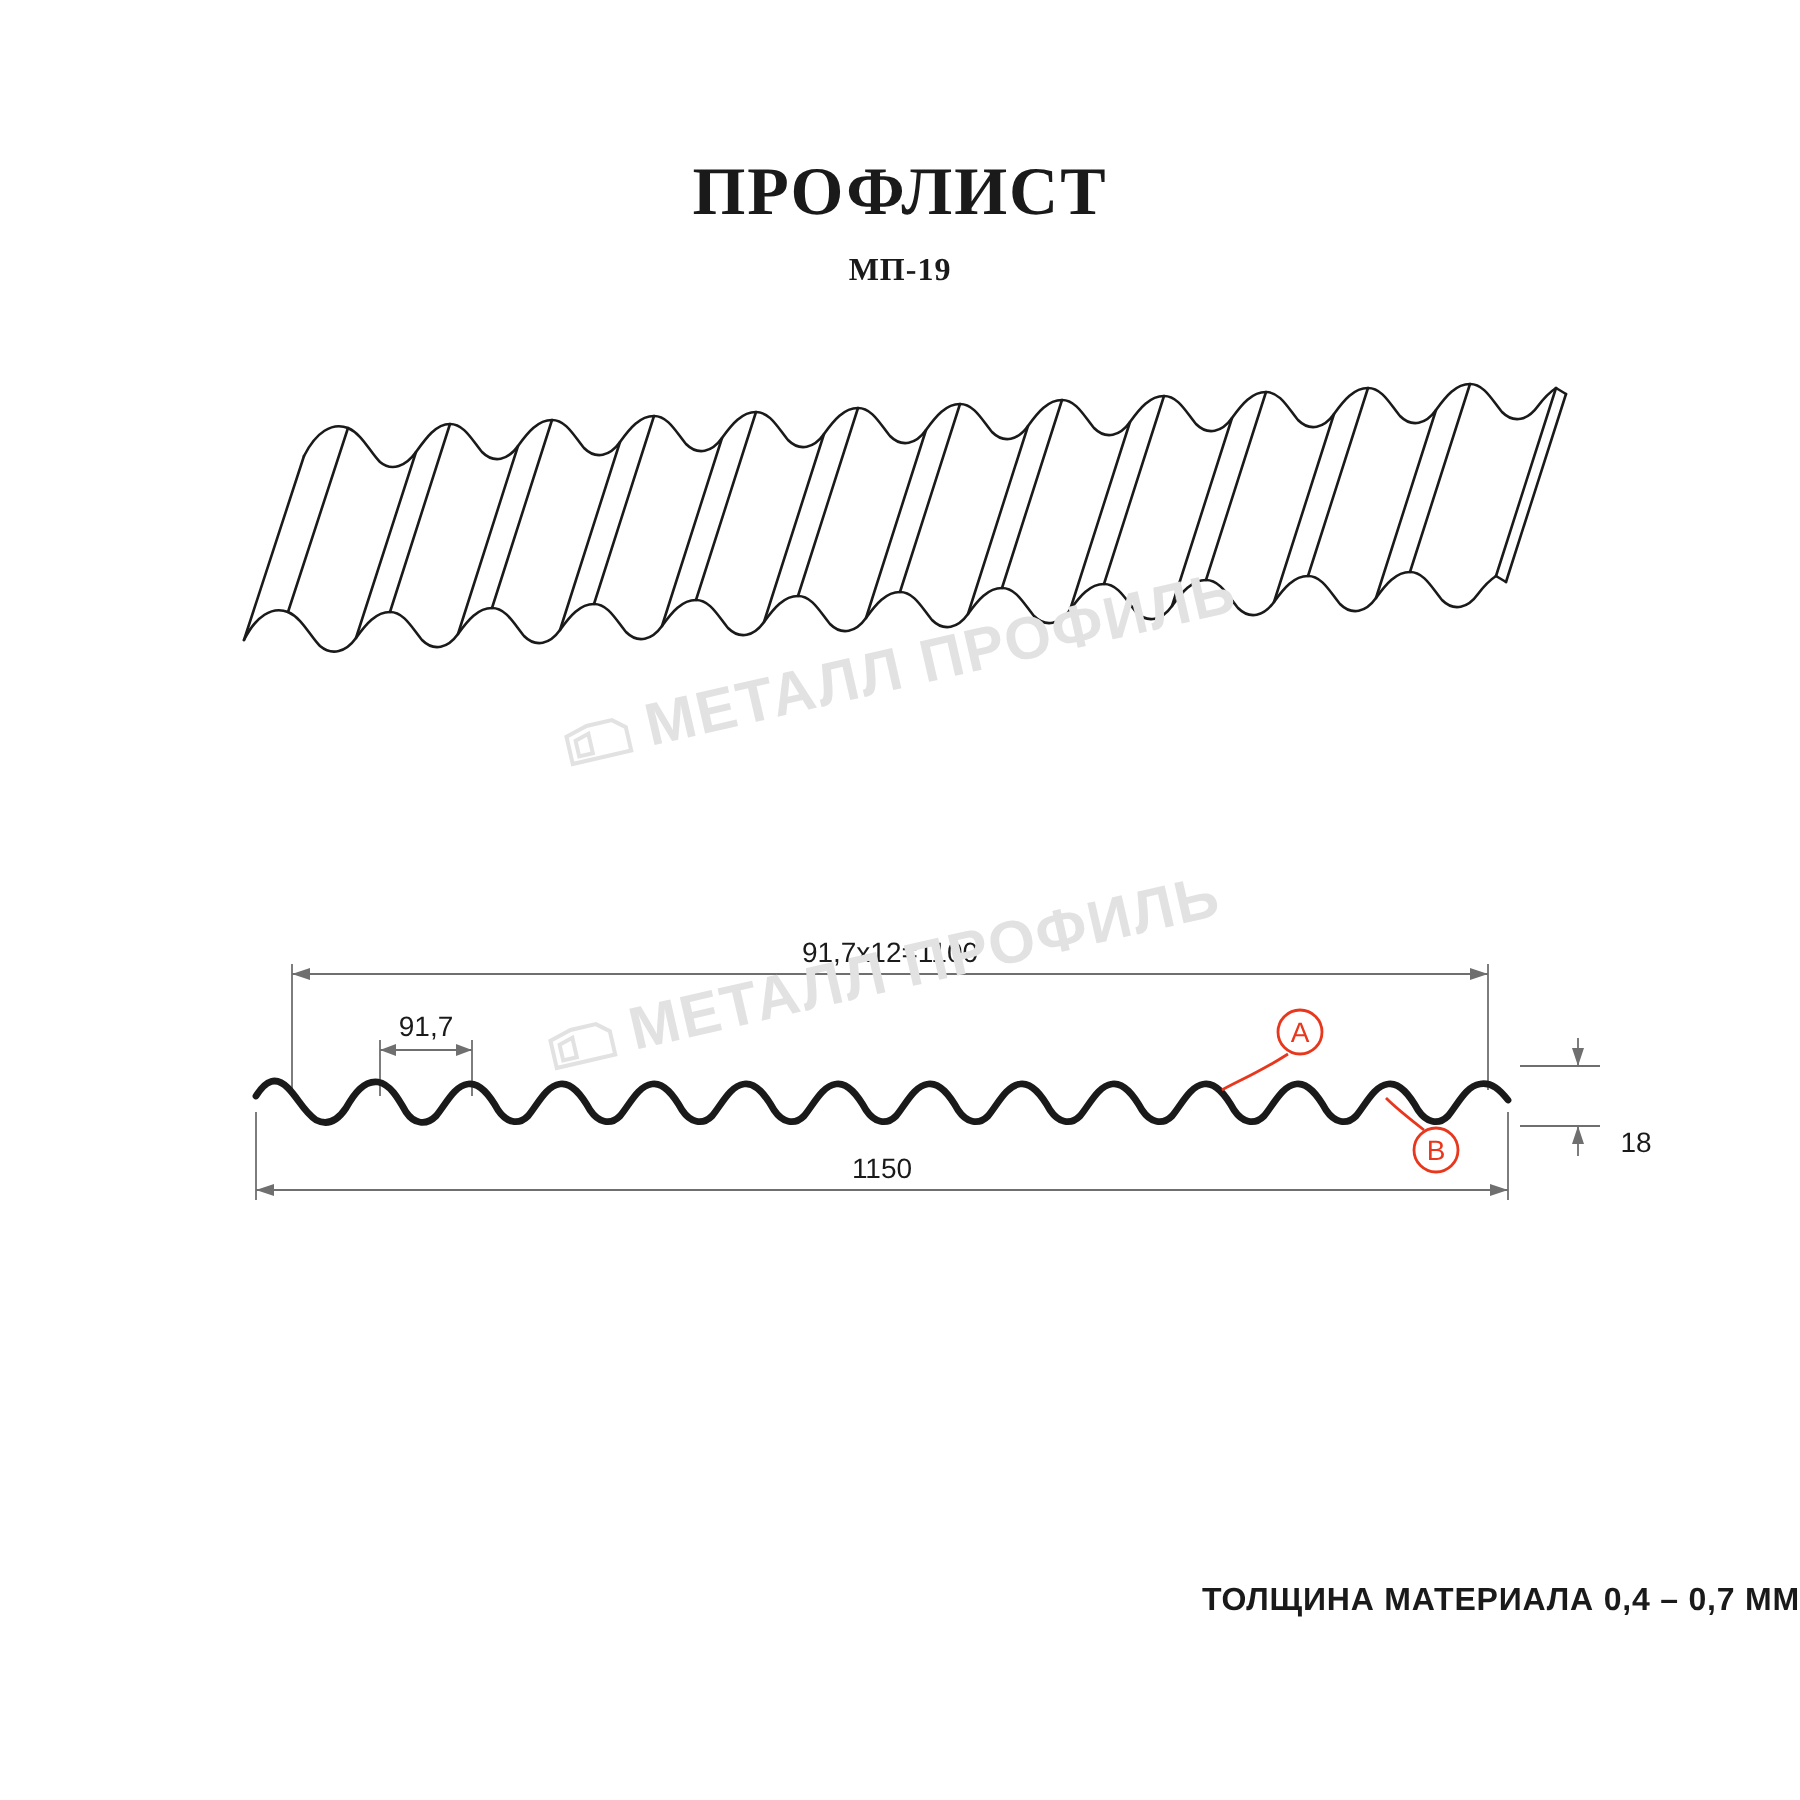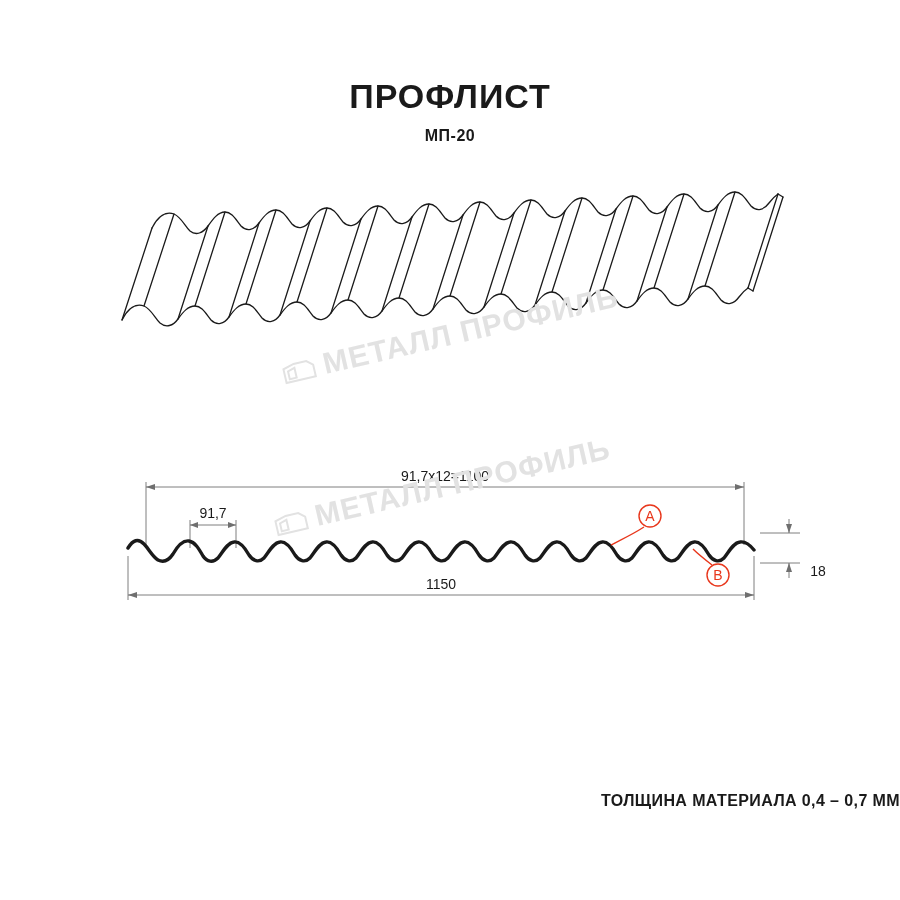--- a/index.html
+++ b/index.html
@@ -19,20 +19,21 @@
     position: relative;
     width: 900px;
     height: 900px;
   }
   .title-block {
     position: absolute;
     top: 78px;
     left: 0;
     width: 900px;
     text-align: center;
+    font-family: Liberation Serif, serif;
   }
   .title {
     font-size: 34px;
     font-weight: bold;
     letter-spacing: 1px;
     color: #1a1a1a;
     line-height: 1.1;
   }
   .subtitle {
     margin-top: 12px;
@@ -85,21 +86,21 @@
     margin-right: 8px;
   }
 </style>
 </head>
 <body>
 
 <div class="page">
 
   <div class="title-block">
     <div class="title">ПРОФЛИСТ</div>
-    <div class="subtitle">МП-20</div>
+    <div class="subtitle">МП-19</div>
   </div>
 
   <svg class="drawing" width="900" height="900" viewBox="0 0 900 900">
 
     <g fill="none" stroke="#1a1a1a" stroke-width="1.3" stroke-linejoin="round" stroke-linecap="round">
 
       <path d="M152,228
                C158,216 166,211 174,214
                C181,217 185,226 190,231
                C196,236 203,233 208,226

